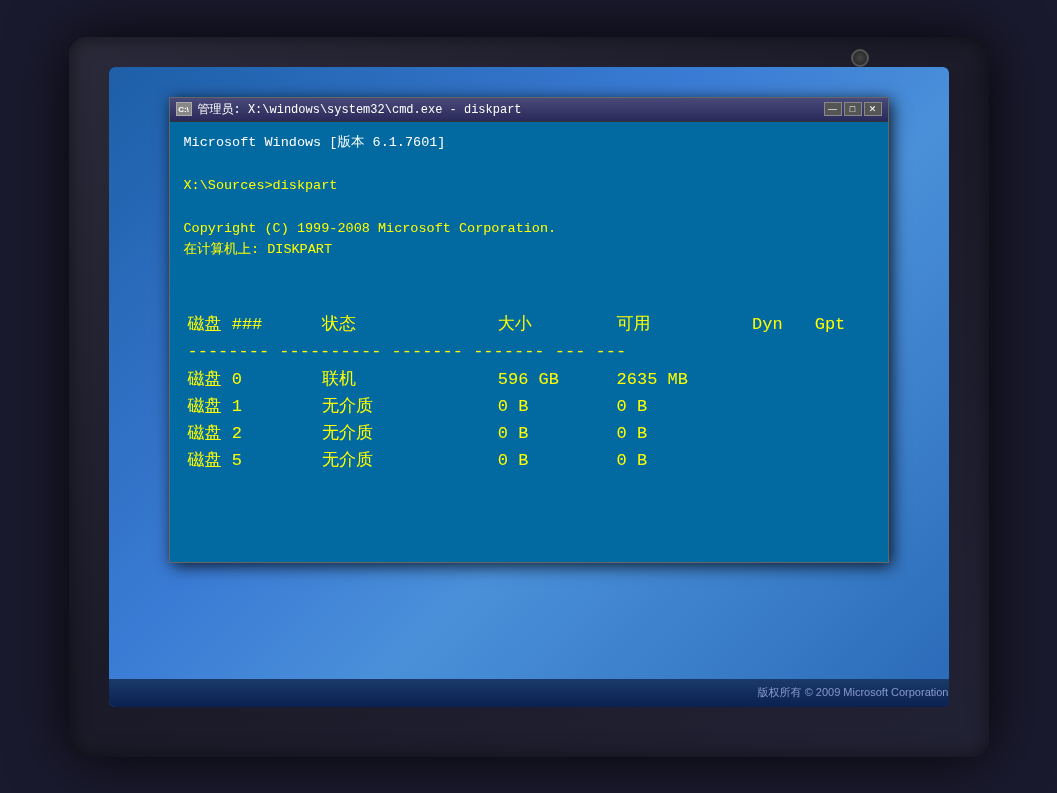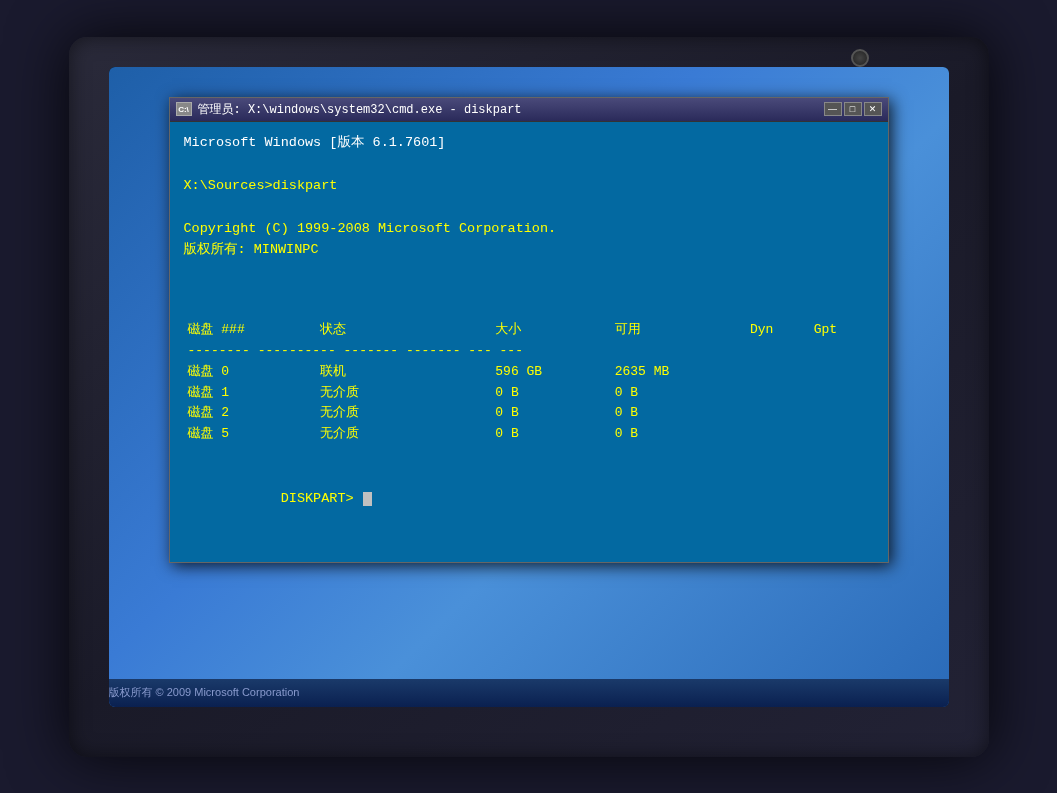--- a/index.html
+++ b/index.html
@@ -136,23 +136,23 @@
     }
 
     .cmd-line.empty {
       height: 1.6em;
     }
 
     .cmd-table {
       width: 100%;
       border-collapse: collapse;
       font-family: 'Courier New', monospace;
-      font-size: 13px;
+      font-size: 17px;
       color: #ffff00;
-      margin-top: 16px;
+      margin-top: 7px;
     }
 
     .cmd-table th {
       color: #ffff00;
       text-align: left;
       font-weight: normal;
       padding: 0 4px;
     }
 
     .cmd-table td {
@@ -184,21 +184,21 @@
     
     .status-bar {
       position: absolute;
       bottom: 0;
       left: 0;
       right: 0;
       height: 28px;
       background: linear-gradient(to bottom, #1a3a6a, #0a2050);
       display: flex;
       align-items: center;
-      justify-content: flex-start;
+      justify-content: flex-end;
     }
 
     .status-bar-text {
       color: #8899cc;
       font-size: 11px;
       font-family: Arial, sans-serif;
     }
 
     
     .monitor-camera {
@@ -231,21 +231,21 @@
             <div class="titlebar-btn">✕</div>
           </div>
         </div>
 
         <div class="cmd-body">
           <span class="cmd-line white">Microsoft Windows [版本 6.1.7601]</span>
           <span class="cmd-line empty"></span>
           <span class="cmd-line yellow">X:\Sources&gt;diskpart</span>
           <span class="cmd-line empty"></span>
           <span class="cmd-line yellow">Copyright (C) 1999-2008 Microsoft Corporation.</span>
-          <span class="cmd-line yellow">版权所有: MINWINPC</span>
+          <span class="cmd-line yellow">在计算机上: DISKPART</span>
           <span class="cmd-line empty"></span>
           <span class="cmd-line empty"></span>
 
           <table class="cmd-table">
             <thead>
               <tr>
                 <th>  磁盘 ###</th>
                 <th>  状态</th>
                 <th style="width:80px;"></th>
                 <th class="size-col">大小</th>
@@ -291,23 +291,20 @@
                 <td></td>
                 <td class="size-col">0 B</td>
                 <td class="size-col">0 B</td>
                 <td></td>
                 <td></td>
               </tr>
             </tbody>
           </table>
 
           <span class="cmd-line empty"></span>
-          <span class="cmd-line yellow">
-            <span>DISKPART&gt; </span><span class="cursor"></span>
-          </span>
         </div>
 
       </div>
 
       <div class="status-bar">
         <span class="status-bar-text">版权所有 © 2009 Microsoft Corporation</span>
       </div>
 
     </div>
   </div>

